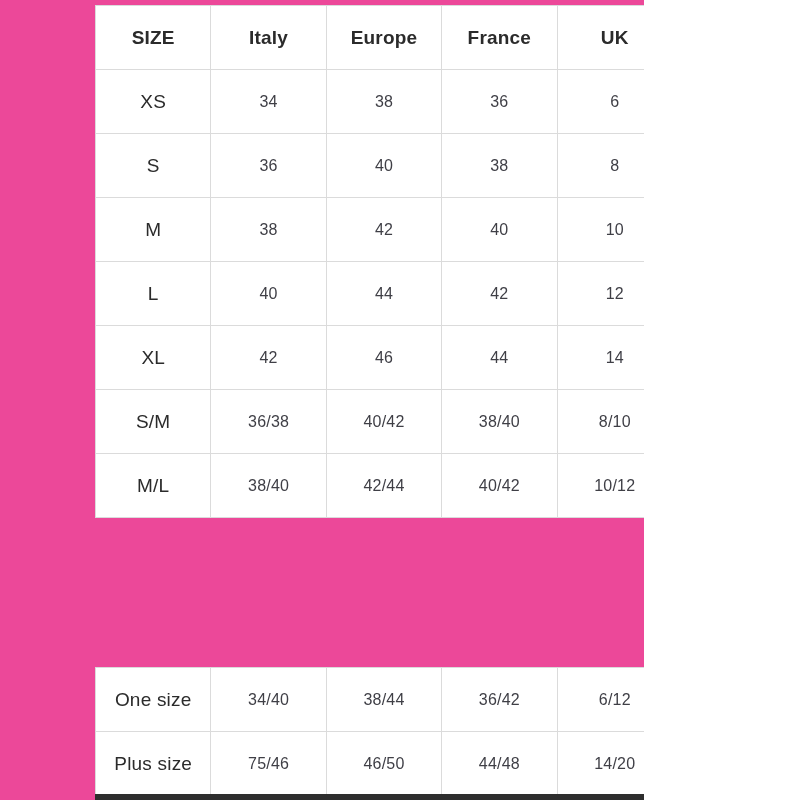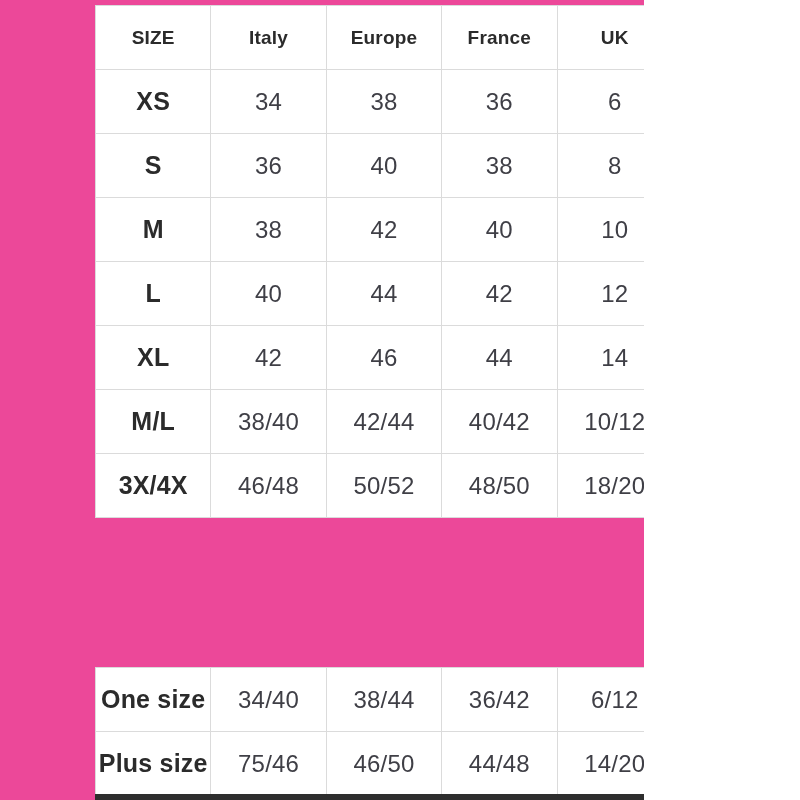--- a/index.html
+++ b/index.html
@@ -23,32 +23,32 @@
     table-layout: fixed;
     background: #ffffff;
   }
   table.main-table { top: 5px; }
   table.secondary-table { top: 667px; }
   .size-table th, .size-table td {
     border: 1px solid #dbdbdb;
     text-align: center;
     vertical-align: middle;
     height: 61px;
-    font-size: 24px;
+    font-size: 16px;
     letter-spacing: 0.2px;
   }
   .size-table thead th {
     font-weight: bold;
     color: #2b2b2b;
     font-size: 19px;
   }
   .size-table tbody th {
-    font-weight: bold;
+    font-weight: normal;
     color: #2b2b2b;
-    font-size: 25px;
+    font-size: 19px;
   }
   .size-table td {
     font-weight: normal;
     color: #3f3f46;
   }
   .bottom-bar {
     position: absolute;
     left: 95px;
     top: 794px;
     width: 578px;
@@ -101,32 +101,32 @@
         <td>12</td>
       </tr>
       <tr>
         <th>XL</th>
         <td>42</td>
         <td>46</td>
         <td>44</td>
         <td>14</td>
       </tr>
       <tr>
+        <th>S/M</th>
+        <td>36/38</td>
+        <td>40/42</td>
+        <td>38/40</td>
+        <td>8/10</td>
+      </tr>
+      <tr>
         <th>M/L</th>
         <td>38/40</td>
         <td>42/44</td>
         <td>40/42</td>
         <td>10/12</td>
-      </tr>
-      <tr>
-        <th>3X/4X</th>
-        <td>46/48</td>
-        <td>50/52</td>
-        <td>48/50</td>
-        <td>18/20</td>
       </tr>
     </tbody>
   </table>
 
   <table class="size-table secondary-table">
     <tbody>
       <tr>
         <th>One size</th>
         <td>34/40</td>
         <td>38/44</td>

